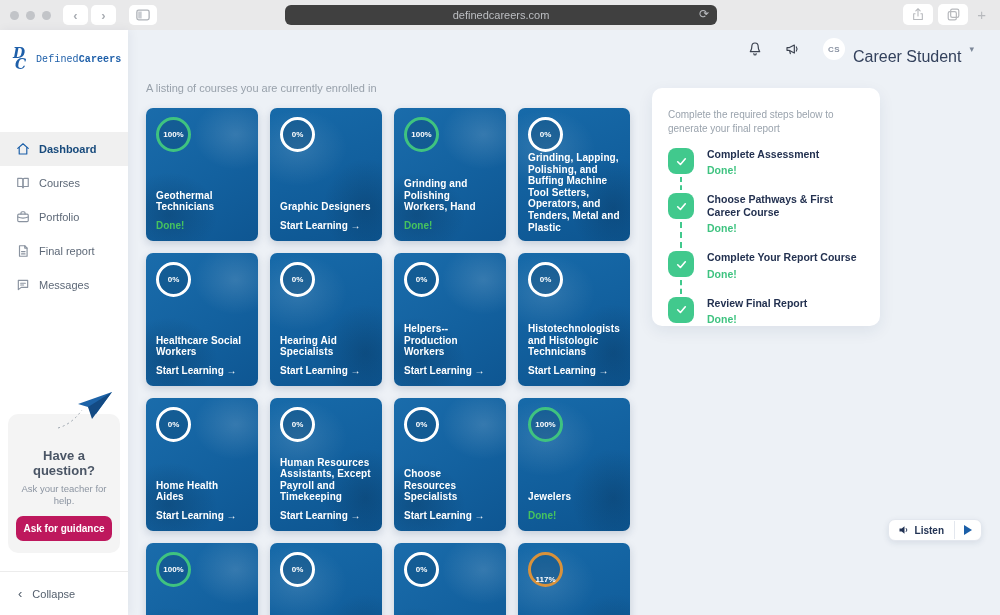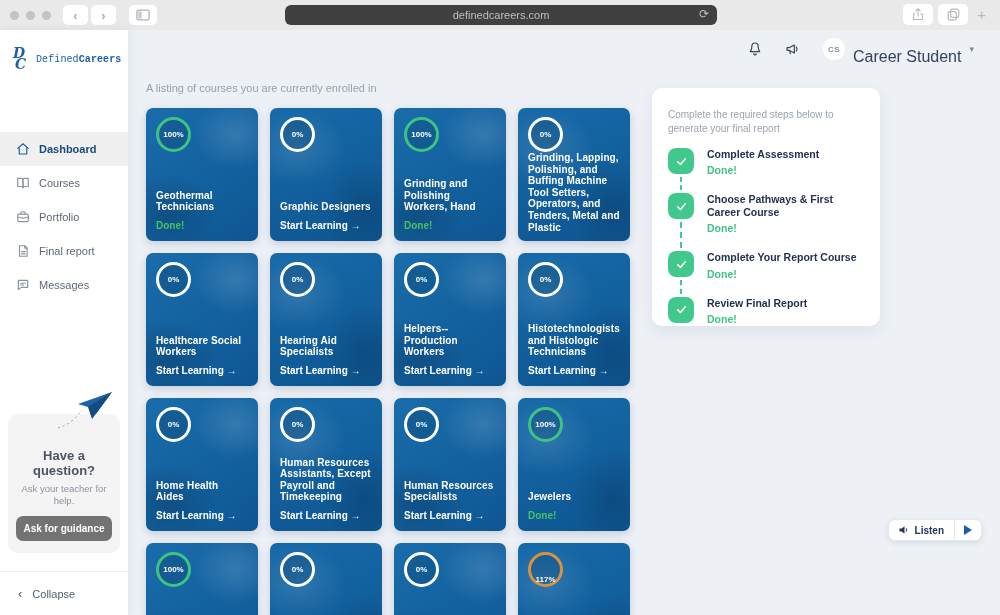--- a/index.html
+++ b/index.html
@@ -34,21 +34,21 @@
   .nav { margin-top:34px; }
   .nav-item { display:flex; align-items:center; gap:9px; padding:10px 0 10px 16px; color:#5d6877; font-size:11px; cursor:pointer; }
   .nav-item svg { width:14px; height:14px; stroke:#8a93a0; fill:none; stroke-width:2; stroke-linecap:round; stroke-linejoin:round; flex:none; }
   .nav-item.active { background:#f0f0f0; color:#174a7c; font-weight:bold; }
   .nav-item.active svg { stroke:#1b5fa8; }
 
   .help-card { position:absolute; left:8px; right:8px; bottom:62px; background:#f4f4f4; border-radius:10px; padding:34px 8px 12px; text-align:center; }
   .plane-wrap { position:absolute; top:-26px; right:4px; }
   .help-title { font-size:13px; font-weight:bold; color:#4a5565; margin-bottom:5px; }
   .help-sub { font-size:9.5px; color:#8b94a1; line-height:1.25; margin-bottom:9px; }
-  .help-btn { display:block; width:100%; background:#737373; color:#fff; border:none; border-radius:7px; padding:7px 2px; font-size:10px; font-weight:bold; font-family:inherit; cursor:pointer; }
+  .help-btn { display:block; width:100%; background:#be185d; color:#fff; border:none; border-radius:7px; padding:7px 2px; font-size:10px; font-weight:bold; font-family:inherit; cursor:pointer; }
   .collapse-row { position:absolute; left:0; right:0; bottom:0; height:44px; border-top:1px solid #ececec; display:flex; align-items:center; gap:10px; padding-left:18px; color:#55606e; font-size:11px; cursor:pointer; }
   .collapse-chev { font-size:13px; color:#55606e; }
 
   
   .main { flex:1; display:flex; flex-direction:column; overflow:hidden; }
   .appbar { height:38px; display:flex; justify-content:flex-end; align-items:center; gap:22px; padding-right:26px; flex:none; }
   .appbar svg { width:16px; height:16px; stroke:#3c4350; fill:none; stroke-width:1.8; stroke-linecap:round; stroke-linejoin:round; }
   .avatar { width:22px; height:22px; border-radius:50%; background:#fff; display:flex; align-items:center; justify-content:center;
             font-size:8px; font-weight:bold; color:#8a93a3; letter-spacing:.3px; }
   .user-wrap { display:flex; align-items:center; gap:8px; cursor:pointer; }
@@ -302,21 +302,21 @@
             <div class="badge">
                 <span>0%</span>
               </div>
             <div class="card-title">Human Resources Assistants, Except Payroll and Timekeeping</div>
             <div class="cta">Start Learning →</div>
           </div>
           <div class="card" data-status="todo">
             <div class="badge">
                 <span>0%</span>
               </div>
-            <div class="card-title">Human Resources Specialists</div>
+            <div class="card-title">Choose Resources Specialists</div>
             <div class="cta">Start Learning →</div>
           </div>
           <div class="card" data-status="done">
             <div class="badge">
                 <span>100%</span>
               </div>
             <div class="card-title">Jewelers</div>
             <div class="cta">Done!</div>
           </div>
 

